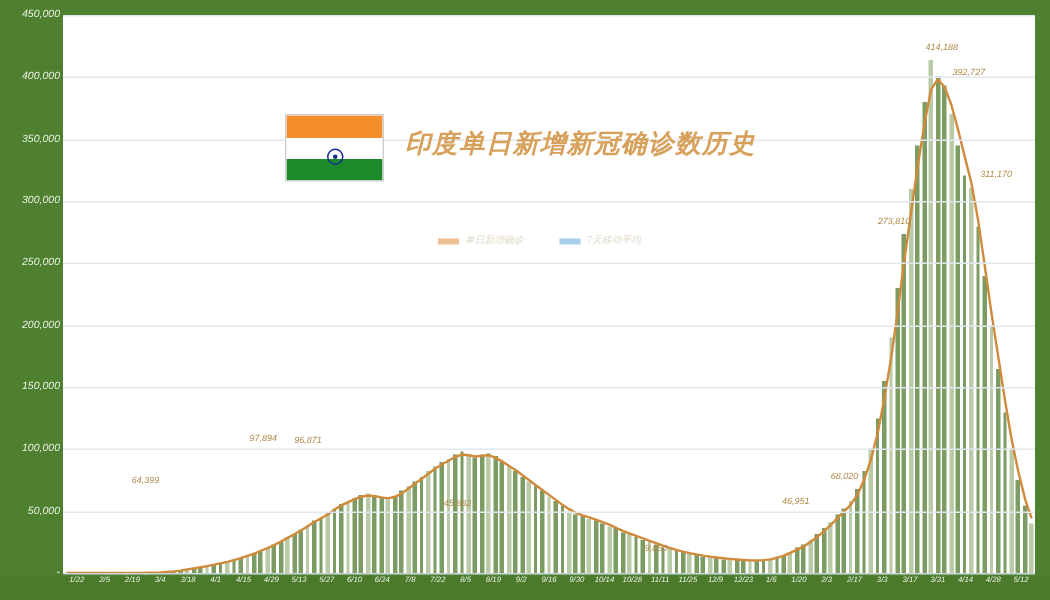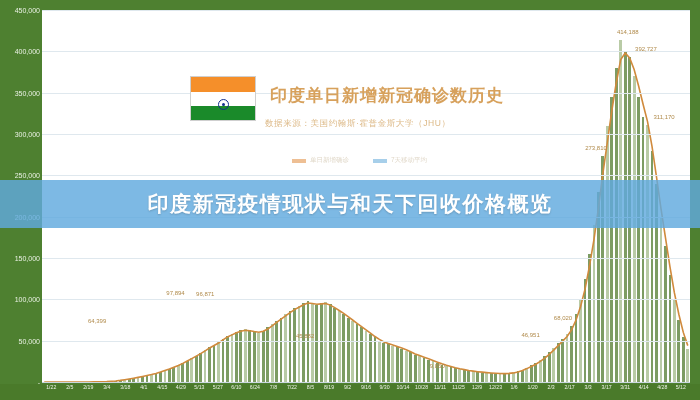--- a/index.html
+++ b/index.html
@@ -1,21 +1,21 @@
 <!DOCTYPE html>
 <html><head>
 <meta charset="utf-8">
 <style>
   html,body{margin:0;padding:0;}
   body{
     width:700px;height:400px;overflow:hidden;
     font-family:"Liberation Sans","DejaVu Sans",sans-serif;
     background:#4a7a2a;position:relative;
   }
-  #stage{position:absolute;inset:0;width:700px;height:384px;background:#4e8030;}
+  #stage{position:absolute;inset:0;width:700px;height:384px;background:#4e8030;font-style:italic;}
 
   
   .plot-panel{
     position:absolute;left:42px;top:10px;width:648px;height:372px;
     background:#ffffff;
   }
   .gridline{
     position:absolute;left:0;right:0;height:1px;background:#dfe8ee;
   }
   .zeroline{position:absolute;left:0;right:0;height:1px;background:#c9d6de;}
@@ -337,32 +337,28 @@
     </div>
 
   <div class="chart-head">
     <div class="flag">
       <div class="sA"></div>
         <div class="sB"></div>
         <div class="sC"></div>
       <div class="chakra"></div>
     </div>
     <div class="ch-title">印度单日新增新冠确诊数历史</div>
-    <div class="ch-sub">数据来源：美国约翰斯·霍普金斯大学（JHU）</div>
   </div>
 
   <div class="legend">
     <div class="lg-item">
       <span class="lg-swatch"></span>
       <span class="lg-text">单日新增确诊</span>
     </div>
     <div class="lg-item">
       <span class="lg-swatch blue"></span>
       <span class="lg-text">7天移动平均</span>
     </div>
   </div>
 
-  <div class="banner">
-    <div class="banner-text">印度新冠疫情现状与和天下回收价格概览</div>
-  </div>
 
 
 </div>
 
 </body></html>

